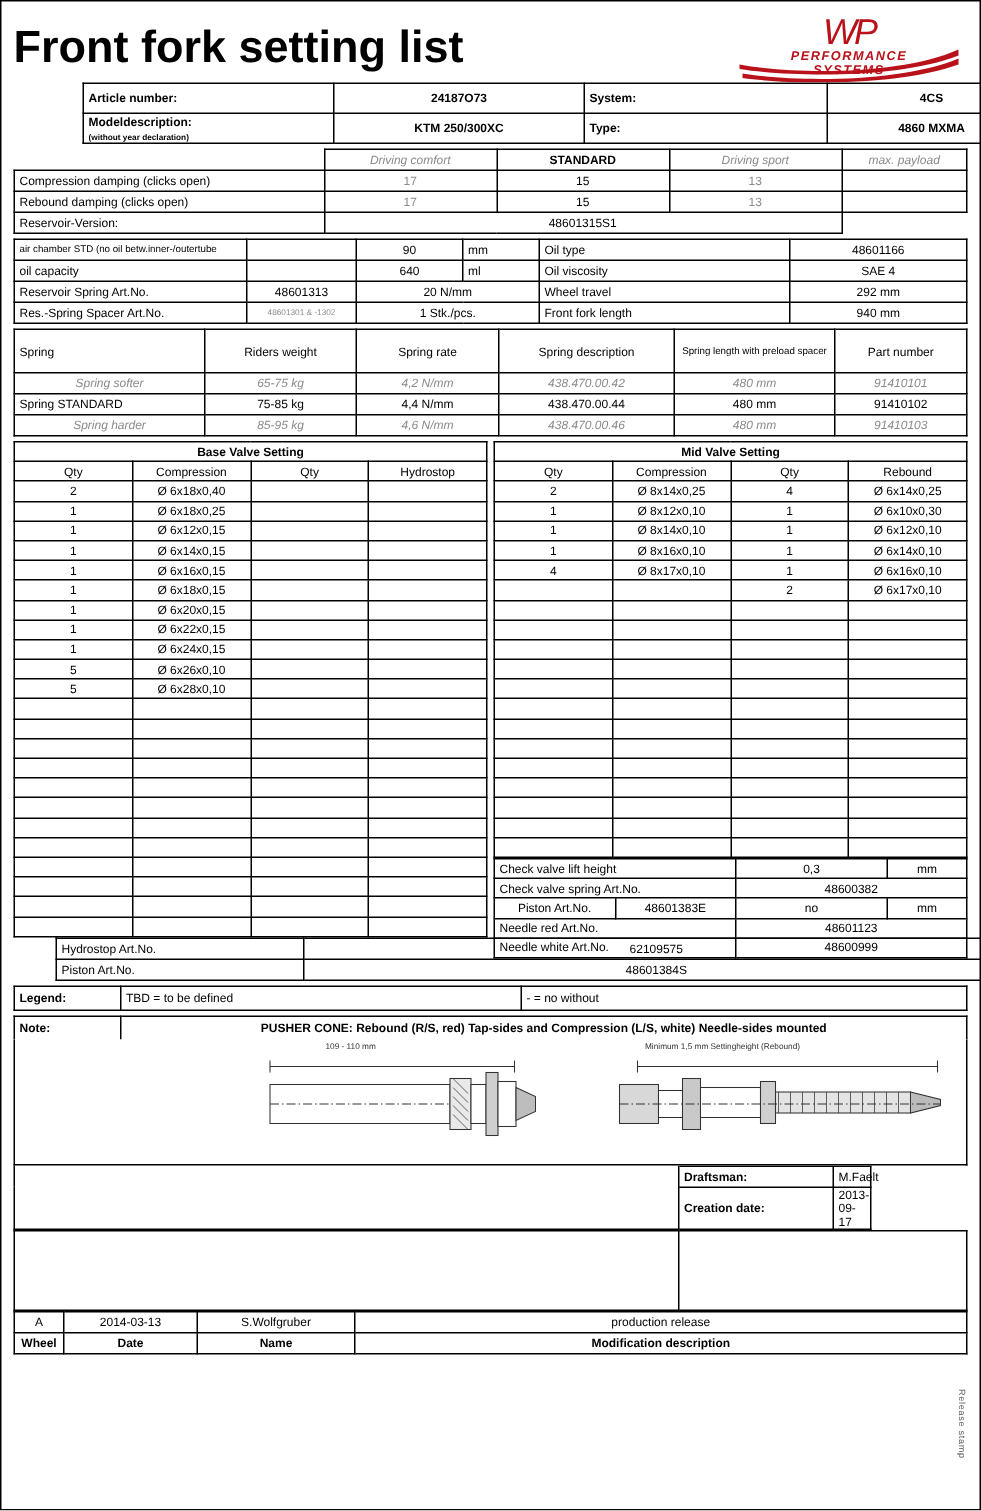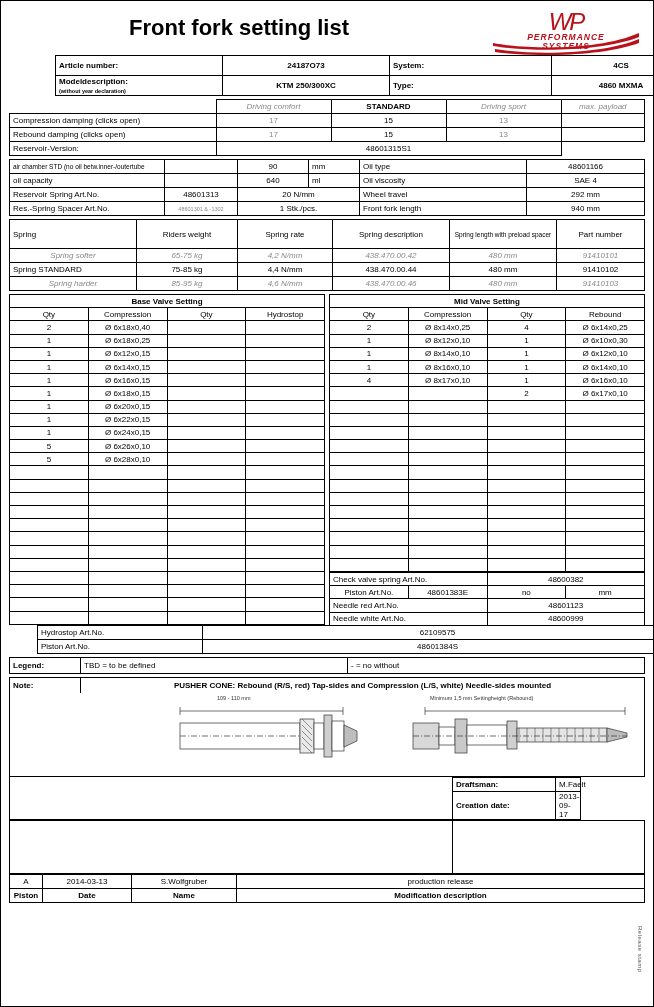--- a/index.html
+++ b/index.html
@@ -25,21 +25,21 @@
   .b{font-weight:bold;}
   .gray{color:#8a8a8a;text-align:center;}
   .it{font-style:italic;}
   .sm{font-size:6.5px;}
   .xs{font-size:5.5px;}
 
   
   .header{position:relative;height:46px;}
   .title{
     position:absolute;left:0;top:6px;width:460px;
-    text-align:center;font-size:22px;font-weight:bold;
+    text-align:left;font-size:30px;font-weight:bold;
     letter-spacing:0px;
   }
   .logo{
     position:absolute;right:4px;top:0px;width:150px;height:46px;
     color:#b9121b;text-align:center;
   }
   .logo .wp{
     font-size:24px;font-weight:normal;font-style:italic;letter-spacing:-2px;
     line-height:22px;
   }
@@ -541,20 +541,25 @@
                     <td class="c"></td>
                     <td class="c"></td>
                     <td class="c"></td>
                     <td class="c"></td>
                   </tr>
                 </tbody>
         </table>
 
         <table class="vt" style="margin-top:0">
           <tbody>
+                  <tr>
+            <td colspan="2" style="width:154px">Check valve lift height</td>
+            <td style="width:94px" class="c">0,3</td>
+            <td class="c">mm</td>
+          </tr>
           <tr>
             <td colspan="2">Check valve spring Art.No.</td>
             <td colspan="2" class="c">48600382</td>
           </tr>
           <tr>
             <td class="c" style="width:118px">Piston Art.No.</td>
             <td class="c">48601383E</td>
             <td class="c">no</td>
             <td class="c">mm</td>
           </tr>
@@ -674,21 +679,21 @@
 
   <table class="revtbl">
     <tbody>
           <tr>
       <td style="width:26px" class="c">A</td>
       <td style="width:82px" class="c">2014-03-13</td>
       <td style="width:98px" class="c">S.Wolfgruber</td>
       <td class="c">production release</td>
     </tr>
     <tr>
-      <td class="c b">Piston</td>
+      <td class="c b">Wheel</td>
       <td class="c b">Date</td>
       <td class="c b">Name</td>
       <td class="c b">Modification description</td>
     </tr>
   </tbody>
       </table>
 
   <div class="vstamp">Release stamp</div>
 
 </div>

